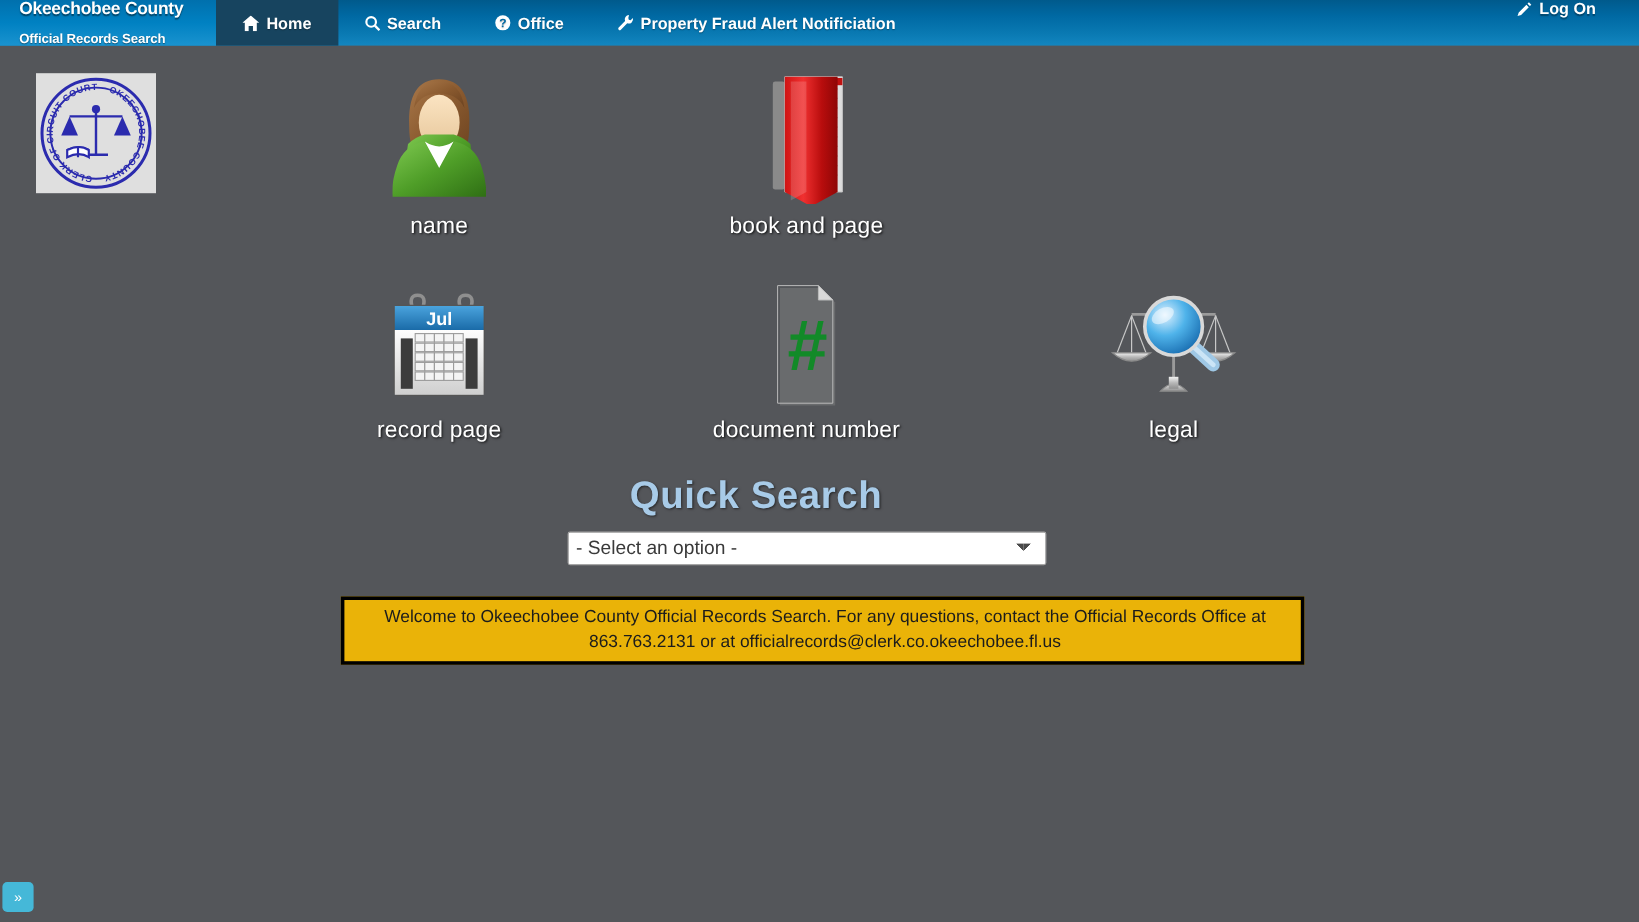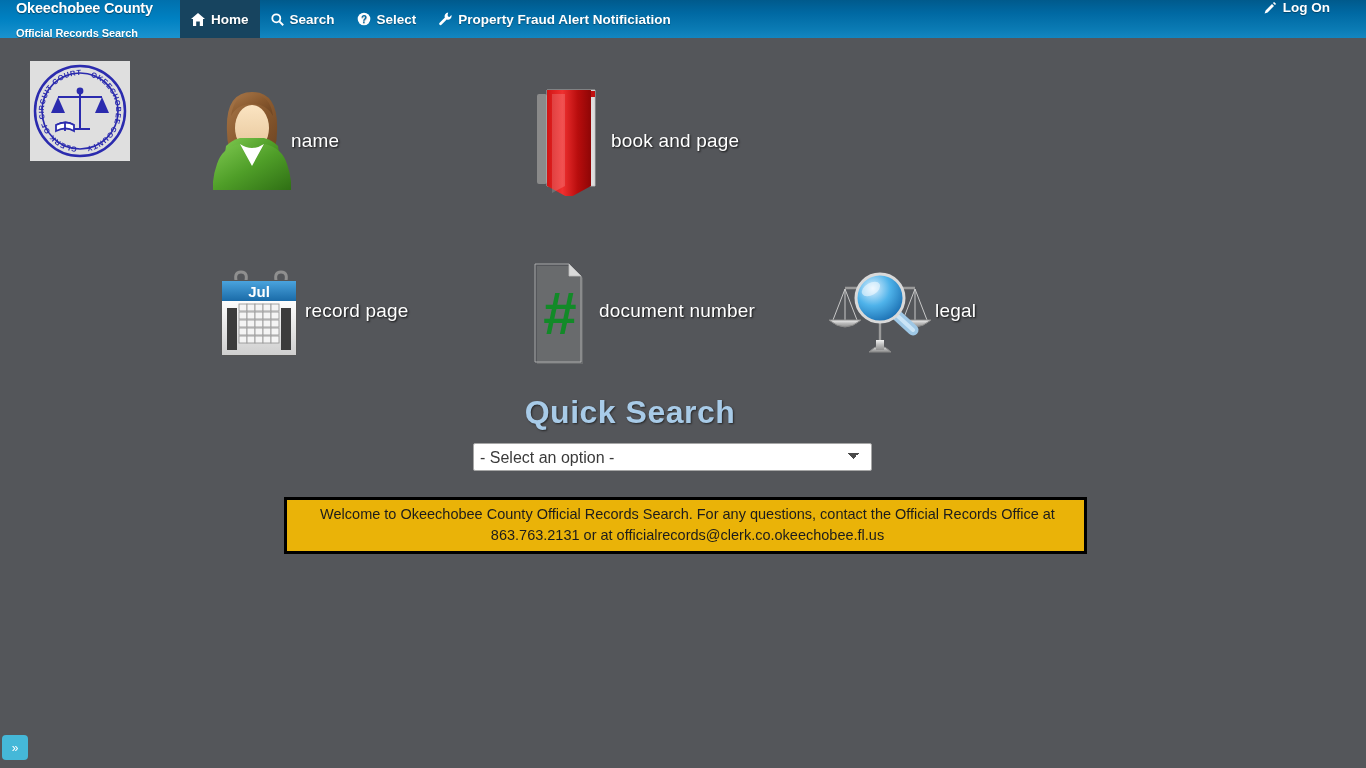--- a/index.html
+++ b/index.html
@@ -49,21 +49,21 @@
   }
   .nav-items {
     display: flex;
     align-items: stretch;
     flex: 1;
   }
   .nav-item {
     display: flex;
     align-items: center;
     gap: 6px;
-    padding: 0 11px;
+    padding: 0 22px;
     color: #ffffff;
     font-size: 13.5px;
     font-weight: bold;
     white-space: nowrap;
     cursor: pointer;
     text-shadow: 0 1px 1px rgba(0,0,0,.35);
   }
   .nav-item.active {
     background: #17445f;
   }
@@ -92,21 +92,21 @@
     left: 213px; top: 52px;
     width: 920px;
   }
   .grid-row {
     display: flex;
   }
   .grid-cell {
     width: 306px;
     height: 170px;
     display: flex;
-    flex-direction: row;
+    flex-direction: column;
     align-items: center;
     cursor: pointer;
   }
   .cell-art {
     height: 118px;
     display: flex;
     align-items: flex-end;
   }
   .cell-label {
     margin-top: 8px;
@@ -211,21 +211,21 @@
       <span>Search</span>
     </div>
 
     <div class="nav-item">
       <span class="gl">
         <svg class="icon-svg" width="14" height="14" viewBox="0 0 14 14">
             <circle cx="7" cy="7" r="6.3" fill="#ffffff"></circle>
             <text x="7" y="10.6" font-size="10" font-weight="bold" text-anchor="middle" fill="#0069a3" font-family="Liberation Sans, sans-serif">?</text>
           </svg>
       </span>
-      <span>Select</span>
+      <span>Office</span>
     </div>
 
     <div class="nav-item">
       <span class="gl">
         <svg class="icon-svg" width="14" height="14" viewBox="0 0 14 14">
             <path fill="#ffffff" d="M10.2.6a3.6 3.6 0 0 0-3.3 5l-5.5 5.5a1.3 1.3 0 0 0 1.8 1.8l5.5-5.5A3.6 3.6 0 0 0 13.4 3l-1.9 1.9-1.5-.4-.4-1.5z"></path>
           </svg>
       </span>
       <span>Property Fraud Alert Notificiation</span>
     </div>

